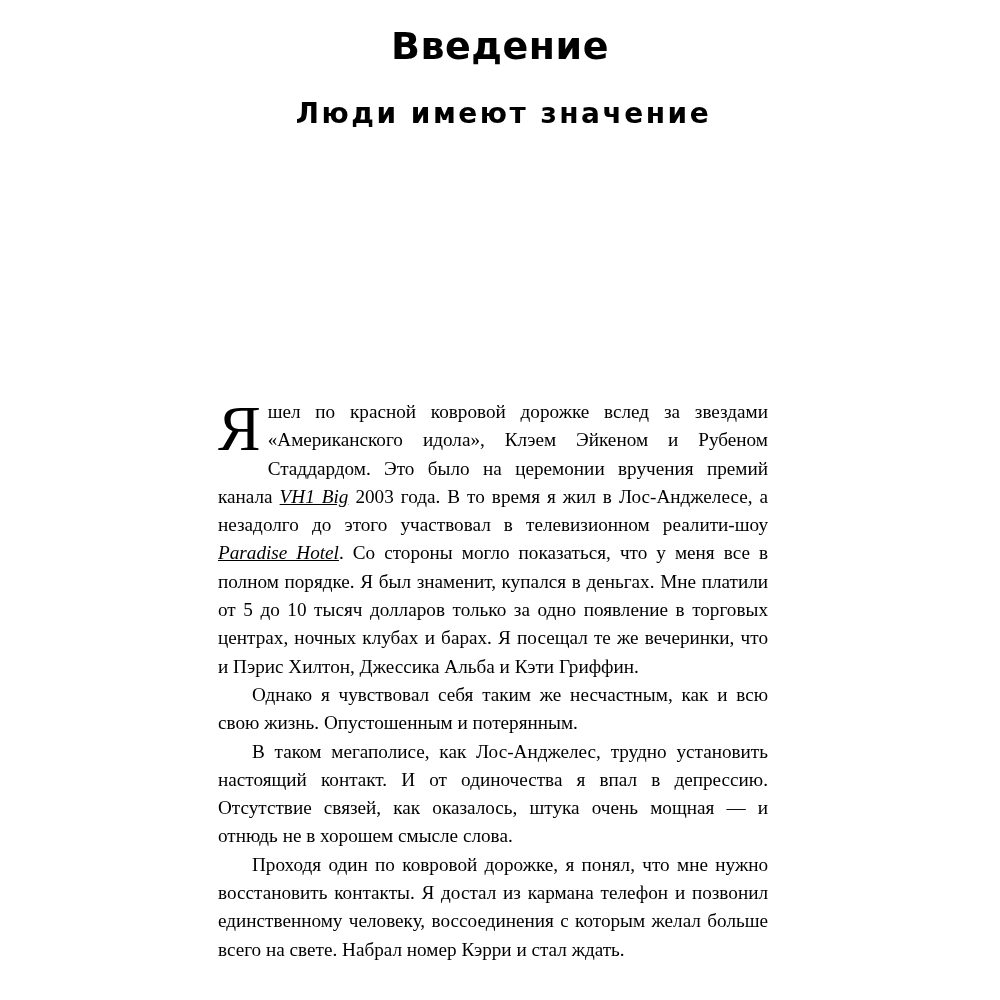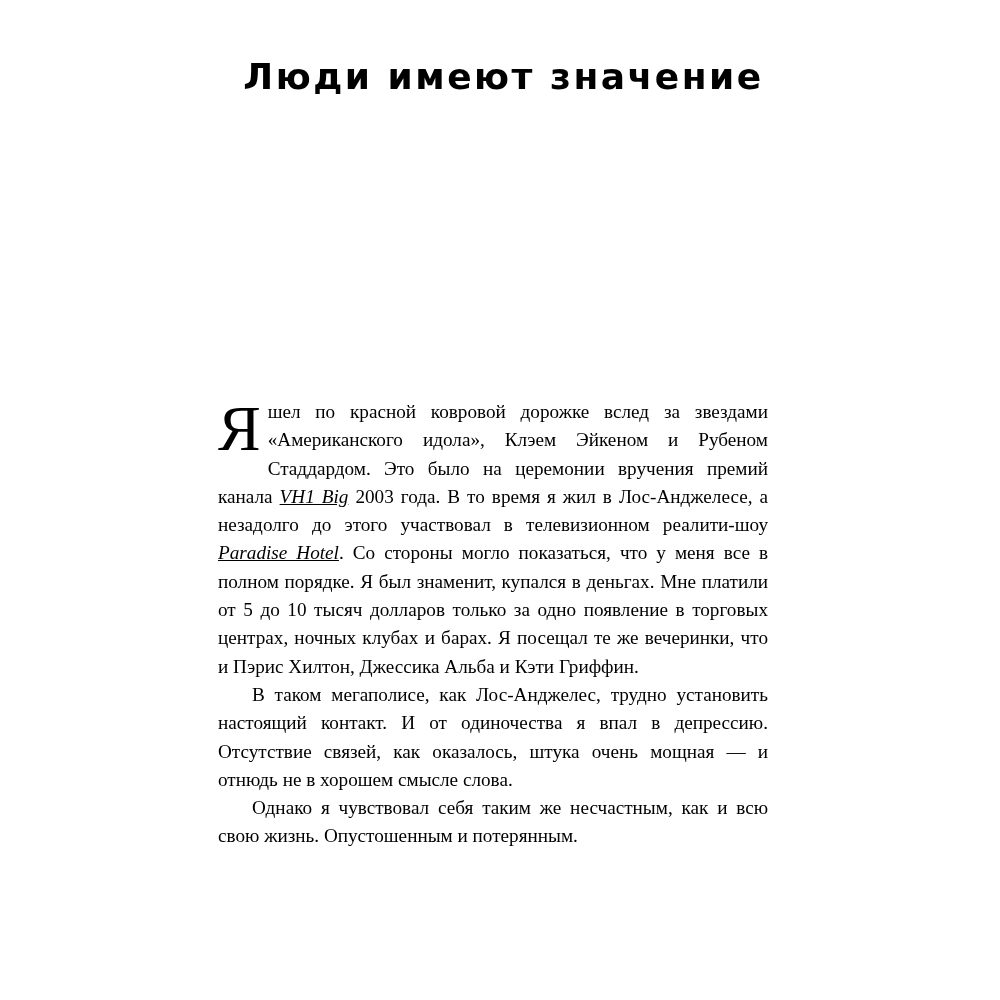--- a/index.html
+++ b/index.html
@@ -31,21 +31,21 @@
     font-family: "DejaVu Sans", sans-serif;
     font-weight: bold;
     font-size: 38px;
     letter-spacing: 0.5px;
     line-height: 1.1;
     color: #000000;
   }
   .chapter-title {
     font-family: "DejaVu Sans", sans-serif;
     font-weight: bold;
-    font-size: 36px;
+    font-size: 28px;
     letter-spacing: 2.5px;
     line-height: 1.15;
     margin-top: 30px;
     color: #000000;
     padding-left: 7px;
   }
   .body-block {
     position: absolute;
     top: 398px;
     left: 218px;
@@ -80,27 +80,29 @@
     font-style: italic;
     text-decoration: underline;
   }
 </style>
 </head>
 <body>
 
 <div class="page">
 
   <div class="heading-block">
+    <div class="chapter-label">Введение</div>
     <div class="chapter-title">Люди имеют значение</div>
   </div>
 
   <div class="body-block">
 
     <p class="para first-para"><span class="dropcap">Я</span><span>шел по красной ковровой дорожке вслед за звездами «Американского идола», Клэем Эйкеном и Рубеном Стаддардом. Это было на церемонии вручения премий канала </span><span class="it">VH1 Big</span><span> 2003 года. В то время я жил в Лос-Анджелесе, а незадолго до этого участвовал в телевизионном реалити-шоу </span><span class="it">Paradise Hotel</span><span>. Со стороны могло показаться, что у меня все в полном порядке. Я был знаменит, купался в деньгах. Мне платили от 5 до 10 тысяч долларов только за одно появление в торговых центрах, ночных клубах и барах. Я посещал те же вечеринки, что и Пэрис Хилтон, Джессика Альба и Кэти Гриффин.</span></p>
 
+    <p class="para">Однако я чувствовал себя таким же несчастным, как и всю свою жизнь. Опустошенным и потерянным.</p>
+
     <p class="para">В таком мегаполисе, как Лос-Анджелес, трудно установить настоящий контакт. И от одиночества я впал в депрессию. Отсутствие связей, как оказалось, штука очень мощная — и отнюдь не в хорошем смысле слова.</p>
 
-    <p class="para">Однако я чувствовал себя таким же несчастным, как и всю свою жизнь. Опустошенным и потерянным.</p>
-
+    <p class="para">Проходя один по ковровой дорожке, я понял, что мне нужно восстановить контакты. Я достал из кармана телефон и позвонил единственному человеку, воссоединения с которым желал больше всего на свете. Набрал номер Кэрри и стал ждать.</p>
 
   </div>
 
 </div>
 
 </body></html>

